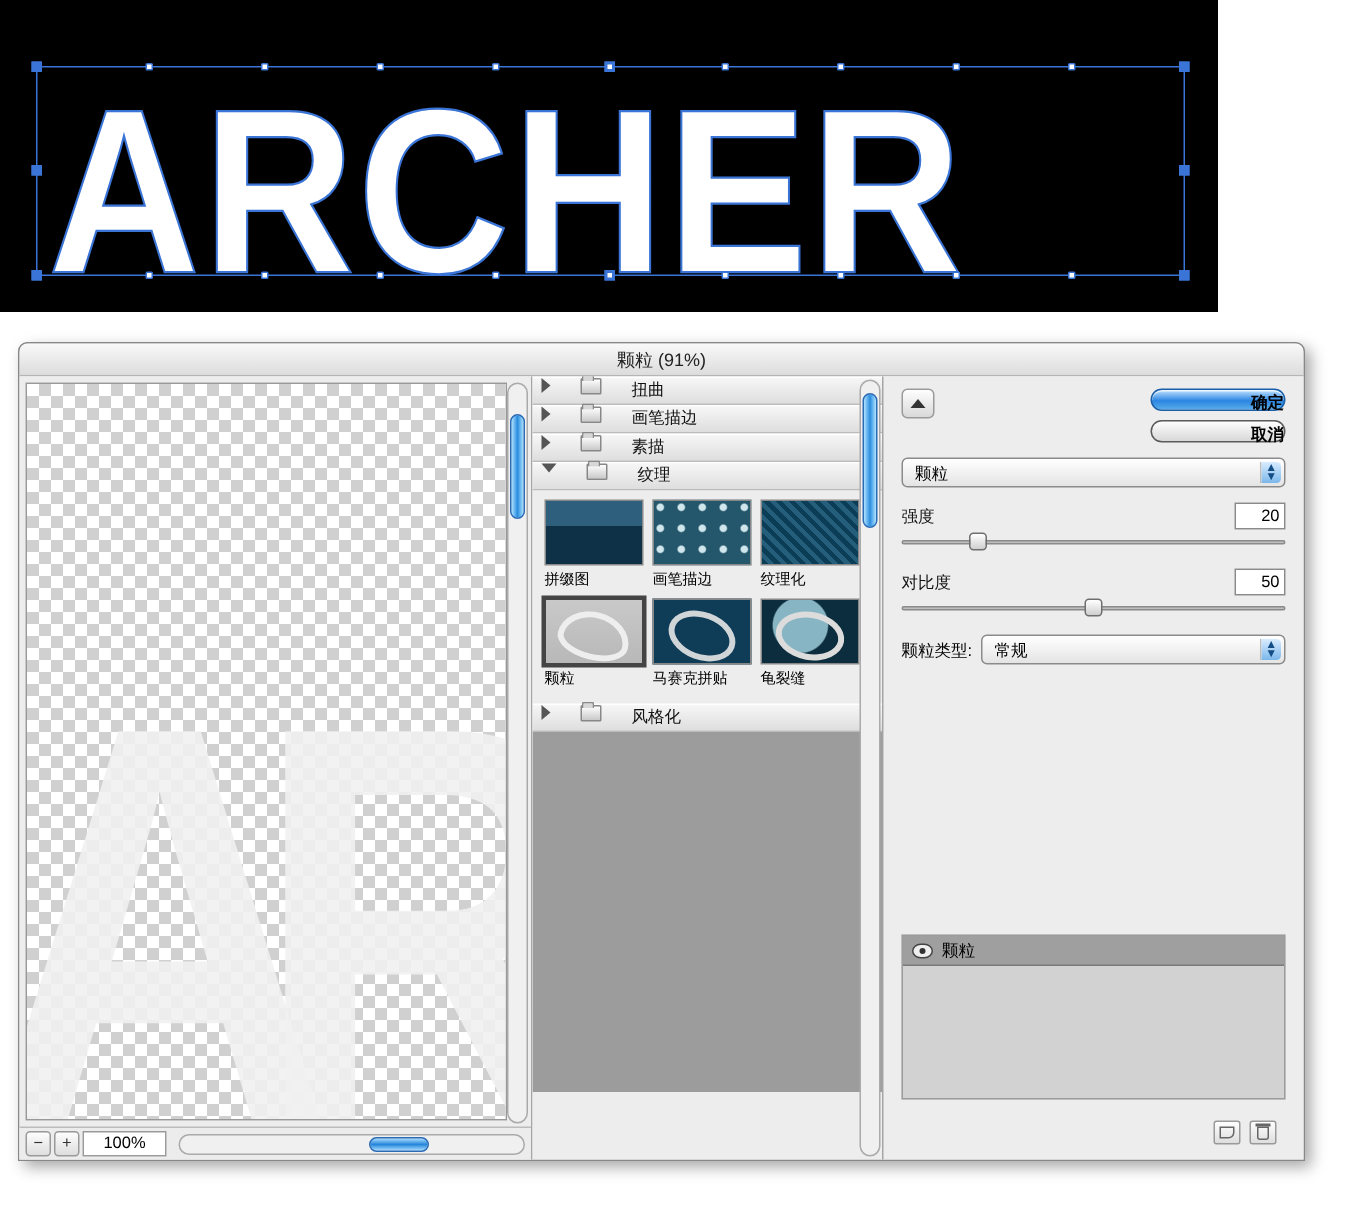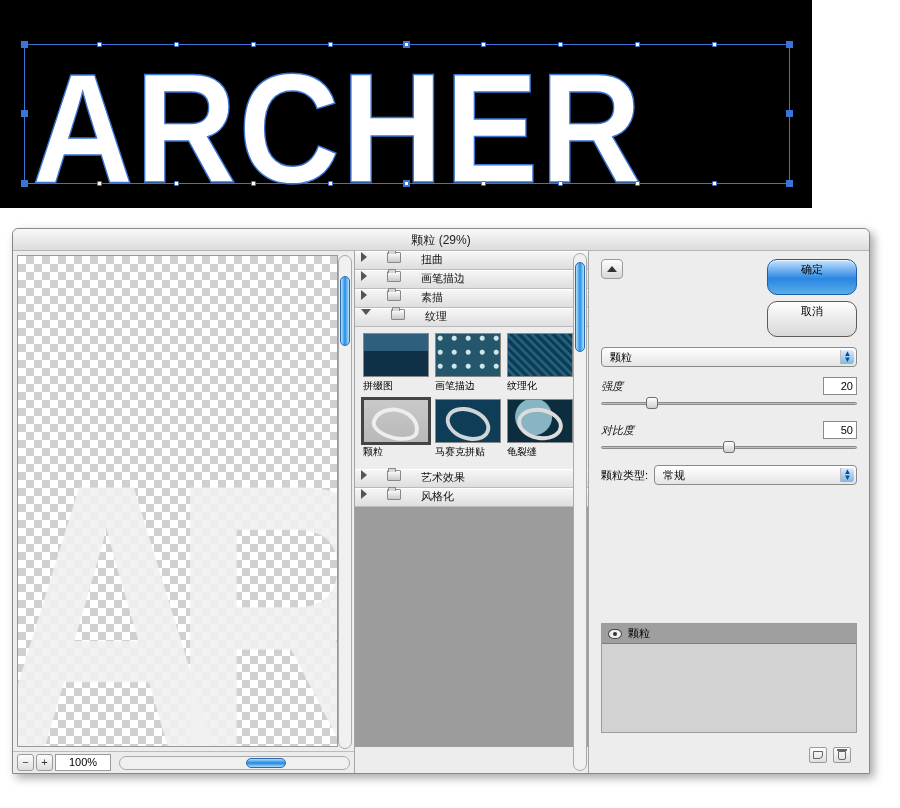--- a/index.html
+++ b/index.html
@@ -100,27 +100,27 @@
   .tx6{background:radial-gradient(circle at 40% 40%,#87b5c3 18px,#0b2d3d 19px);} .tx6:after{content:"";display:block;width:38px;height:24px;margin:8px auto;border:4px solid #dcdcdc;border-radius:50%;transform:rotate(10deg);} 
   .tree-vscroll{position:absolute;right:1px;top:2px;bottom:2px;width:14px;background:#f0f0f0;border:1px solid #aaa;border-radius:7px;}
   .tree-vscroll .thumb{position:absolute;left:1px;right:1px;top:8px;height:90px;border-radius:6px;background:linear-gradient(to right,#aee3ff,#2b8de0,#aee3ff);border:1px solid #2b6bb5;}
 
   
   .ctrl-pane { flex:1; padding:8px 12px 6px; display:flex; flex-direction:column; gap:10px; background:#ededed;}
   .btn-row { display:flex; align-items:flex-start; gap:18px;}
   .collapse-btn { width:22px;height:20px;border:1px solid #9a9a9a;border-radius:4px;background:linear-gradient(#fefefe,#d9d9d9);display:flex;align-items:center;justify-content:center;}
   .collapse-btn .up{width:0;height:0;border-left:5px solid transparent;border-right:5px solid transparent;border-bottom:6px solid #333;}
   .btn-col{display:flex;flex-direction:column;gap:6px;margin-left:auto;}
-  .aqua-btn{width:90px;height:36px;border-radius:10px;border:1px solid #5b5b5b;text-align:center;font-size:11px;line-height:18px;}
+  .aqua-btn{width:90px;height:15px;border-radius:10px;border:1px solid #5b5b5b;text-align:right;font-size:11px;line-height:18px;font-weight:bold;}
   .aqua-default{background:linear-gradient(#c4e4ff,#2a86e2 55%,#5aace8);color:#000;border-color:#1b5fa8;box-shadow:inset 0 1px 0 rgba(255,255,255,.7);}
   .aqua-normal{background:linear-gradient(#fefefe,#d8d8d8);}
   .popup { height:20px; border:1px solid #8b8b8b; border-radius:4px; background:linear-gradient(#fff,#e4e4e4); display:flex; align-items:center; padding:0 18px 0 8px; position:relative; font-size:11px;}
   .popup .arrows{position:absolute;right:2px;top:2px;bottom:2px;width:14px;border-left:1px solid #bbb;border-radius:0 3px 3px 0;background:linear-gradient(#d9ecff,#7bb7ea);color:#134d84;font-size:8px;display:flex;flex-direction:column;align-items:center;justify-content:center;line-height:6px;}
   .slider-row{display:flex;align-items:center;gap:8px;}
-  .slider-row .lbl{flex:0 0 auto;color:#111;font-style:italic;}
+  .slider-row .lbl{flex:0 0 auto;color:#111;}
   .slider-row .val{width:34px;height:18px;border:1px solid #8b8b8b;background:#fff;text-align:right;padding-right:3px;font-size:11px;line-height:16px;}
   .slider-track{flex:1;height:16px;position:relative;}
   .slider-track .rail{position:absolute;left:0;right:0;top:7px;height:3px;background:#bfbfbf;border:1px solid #8a8a8a;border-radius:2px;}
   .slider-track .knob{position:absolute;top:2px;width:12px;height:12px;background:linear-gradient(#fff,#cfcfcf);border:1px solid #6e6e6e;border-radius:3px;transform:translateX(-50%);} 
   .sel-row{display:flex;align-items:center;gap:6px;}
   .spacer{flex:1;}
   .layer-box{border:1px solid #9c9c9c;background:#d2d2d2;height:110px;margin-top:auto;}
   .layer-head{height:20px;display:flex;align-items:center;gap:6px;padding:0 6px;background:#9f9f9f;border-bottom:1px solid #7b7b7b;}
   .eye{width:14px;height:10px;border:1px solid #444;border-radius:50%/60%;position:relative;background:#efefef;}
   .eye:after{content:"";position:absolute;left:4px;top:2px;width:4px;height:4px;border-radius:50%;background:#333;}
@@ -163,21 +163,21 @@
         <span></span>
         <span></span>
         <span></span>
         <span></span>
         <span></span>
       </div>
   </div>
 </div>
 
 <div class="dialog">
-  <div class="titlebar">颗粒 (29%)</div>
+  <div class="titlebar">颗粒 (91%)</div>
   <div class="dlg-body">
 
     <div class="preview-pane">
       <div class="preview-scroll">
         <div class="checker"></div>
         <div class="preview-letter">A</div>
         <div class="preview-letter2">R</div>
       </div>
       <div class="preview-vscroll">
           <div class="thumb"></div>
@@ -236,25 +236,20 @@
             <span class="lbl">马赛克拼贴</span>
           </div>
           <div class="thumb-cell">
             <span class="thumb-img tx6"></span>
             <span class="lbl">龟裂缝</span>
           </div>
         </div>
         <div class="cat-row closed">
           <div class="tri"></div>
           <div class="folder-icn"></div>
-          <span>艺术效果</span>
-        </div>
-        <div class="cat-row closed">
-          <div class="tri"></div>
-          <div class="folder-icn"></div>
           <span>风格化</span>
         </div>
         <div style="height:240px;background:#9c9c9c;"></div>
       </div>
       <div class="tree-vscroll">
           <div class="thumb"></div>
         </div>
     </div>
 
     <div class="ctrl-pane">

